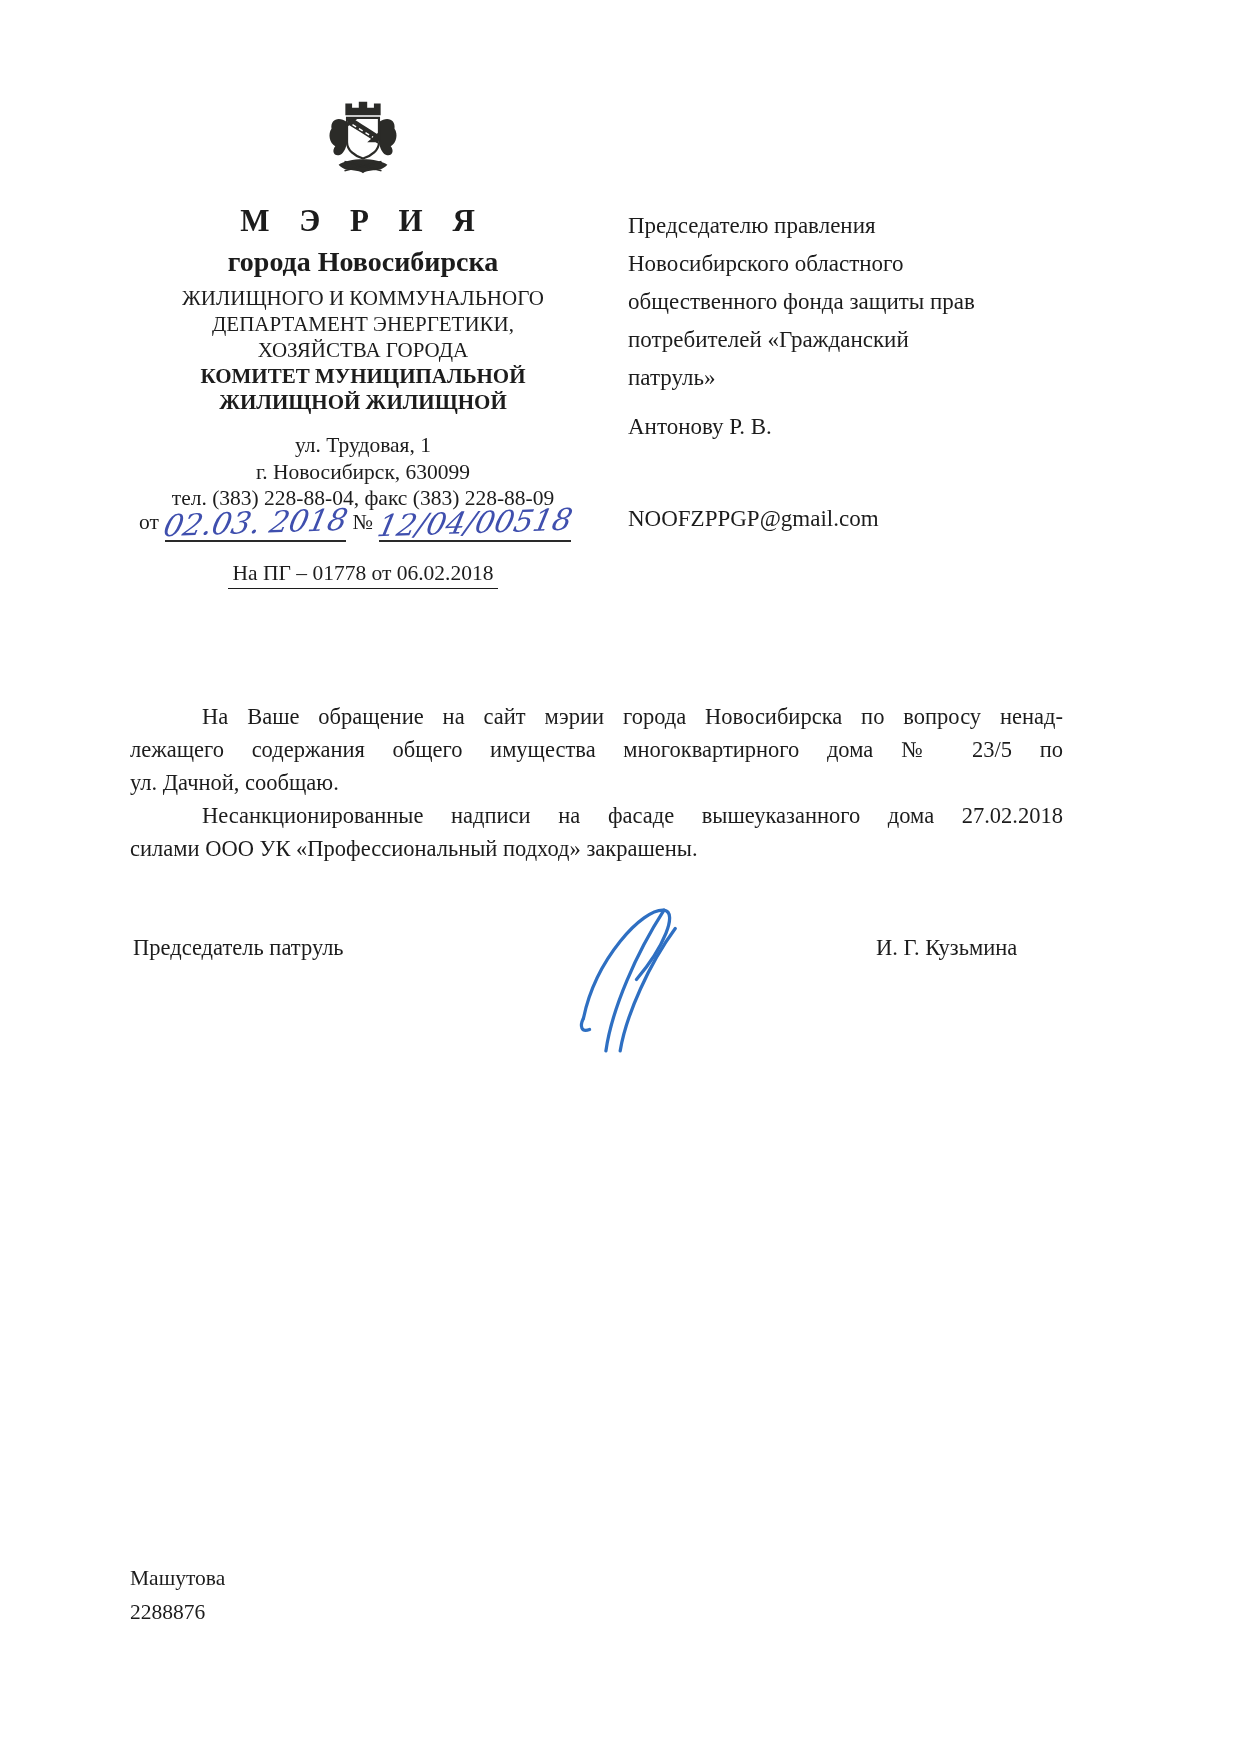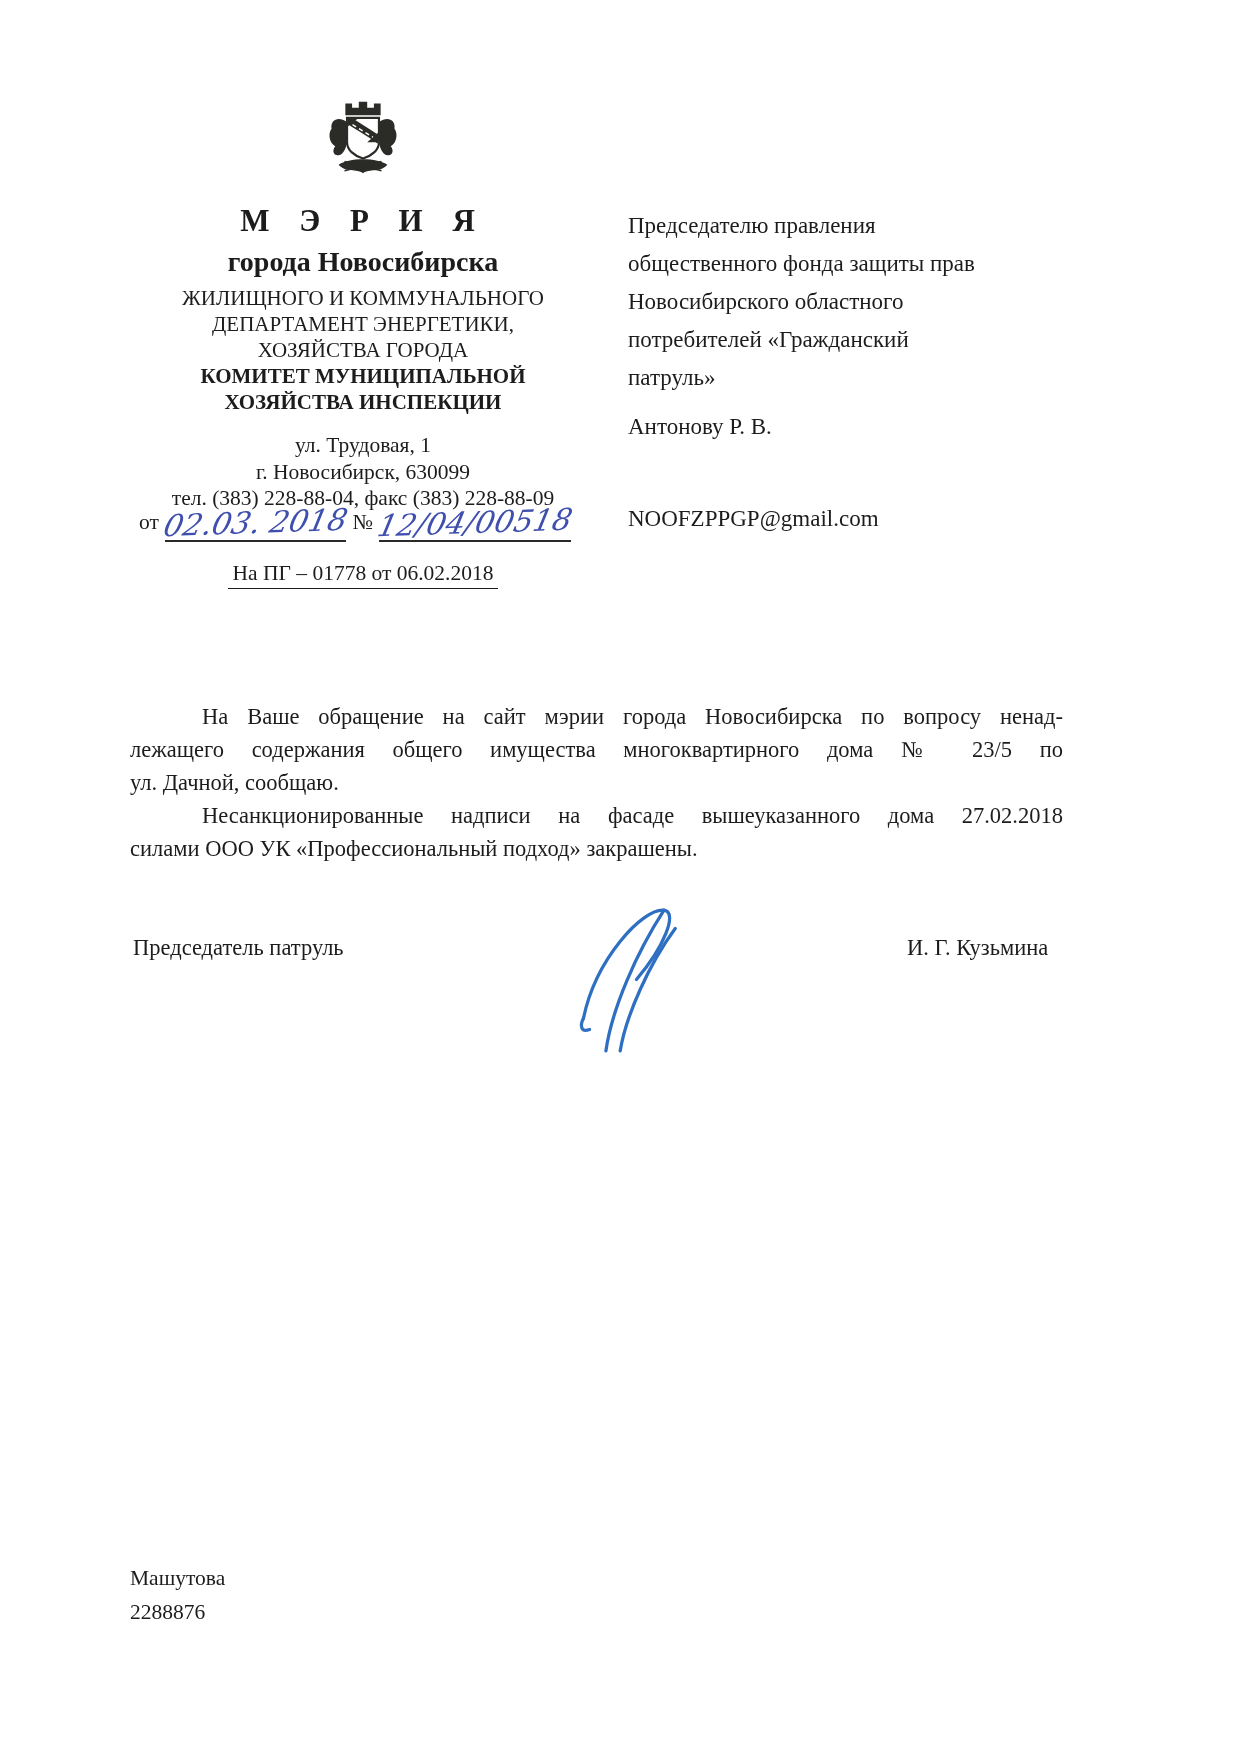--- a/index.html
+++ b/index.html
@@ -69,21 +69,21 @@
   
   .body-text {
     position: absolute; left: 130px; top: 700px; width: 933px;
     font-size: 22.5px; line-height: 33px;
   }
   .bline { white-space: normal; }
   .jline { text-align: justify; text-align-last: justify; }
   .indent { text-indent: 72px; }
   
   .sig-title { position: absolute; left: 133px; top: 935px; font-size: 22.5px; }
-  .sig-name  { position: absolute; left: 907px; top: 935px; font-size: 22.5px; }
+  .sig-name  { position: absolute; left: 876px; top: 935px; font-size: 22.5px; }
   .sig-mark  { position: absolute; left: 568px; top: 898px; width: 140px; height: 158px; }
   
   .executor {
     position: absolute; left: 130px; top: 1561px;
     font-size: 21.5px; line-height: 34px;
   }
 </style>
 </head>
 <body>
 
@@ -118,21 +118,21 @@
   </div>
 
   <div class="left-col">
     <div class="org-title">М Э Р И Я</div>
     <div class="org-sub">города Новосибирска</div>
     <div class="dept-block">
       <div class="dept-line">ЖИЛИЩНОГО И КОММУНАЛЬНОГО</div>
       <div class="dept-line">ДЕПАРТАМЕНТ ЭНЕРГЕТИКИ,</div>
       <div class="dept-line">ХОЗЯЙСТВА ГОРОДА</div>
       <div class="comm-line">КОМИТЕТ МУНИЦИПАЛЬНОЙ</div>
-      <div class="comm-line">ХОЗЯЙСТВА ИНСПЕКЦИИ</div>
+      <div class="comm-line">ЖИЛИЩНОЙ ЖИЛИЩНОЙ</div>
     </div>
     <div class="addr-block">
       <div class="addr-line">ул. Трудовая, 1</div>
       <div class="addr-line">г. Новосибирск, 630099</div>
       <div class="addr-line">тел. (383) 228-88-04, факс (383) 228-88-09</div>
     </div>
   </div>
 
   <div class="date-row">
     <span class="lbl">от</span>
@@ -140,22 +140,22 @@
     <span class="lbl">№</span>
     <span class="hw-wrap"><span class="hw-text">12/04/00518</span></span>
   </div>
 
   <div class="ref-line">
     <span class="underlined">На ПГ – 01778  от  06.02.2018</span>
   </div>
 
   <div class="addressee">
     <div>Председателю правления</div>
+    <div>Новосибирского  областного</div>
     <div>общественного фонда защиты прав</div>
-    <div>Новосибирского  областного</div>
     <div>потребителей «Гражданский</div>
     <div>патруль»</div>
   </div>
   <div class="addressee-name">Антонову Р. В.</div>
   <div class="addressee-email">NOOFZPPGP@gmail.com</div>
 
   <div class="body-text">
     <div class="bline jline indent">На Ваше обращение на сайт мэрии города Новосибирска по вопросу ненад-</div>
     <div class="bline jline">лежащего содержания общего имущества многоквартирного дома № 23/5 по</div>
     <div class="bline">ул. Дачной, сообщаю.</div>

